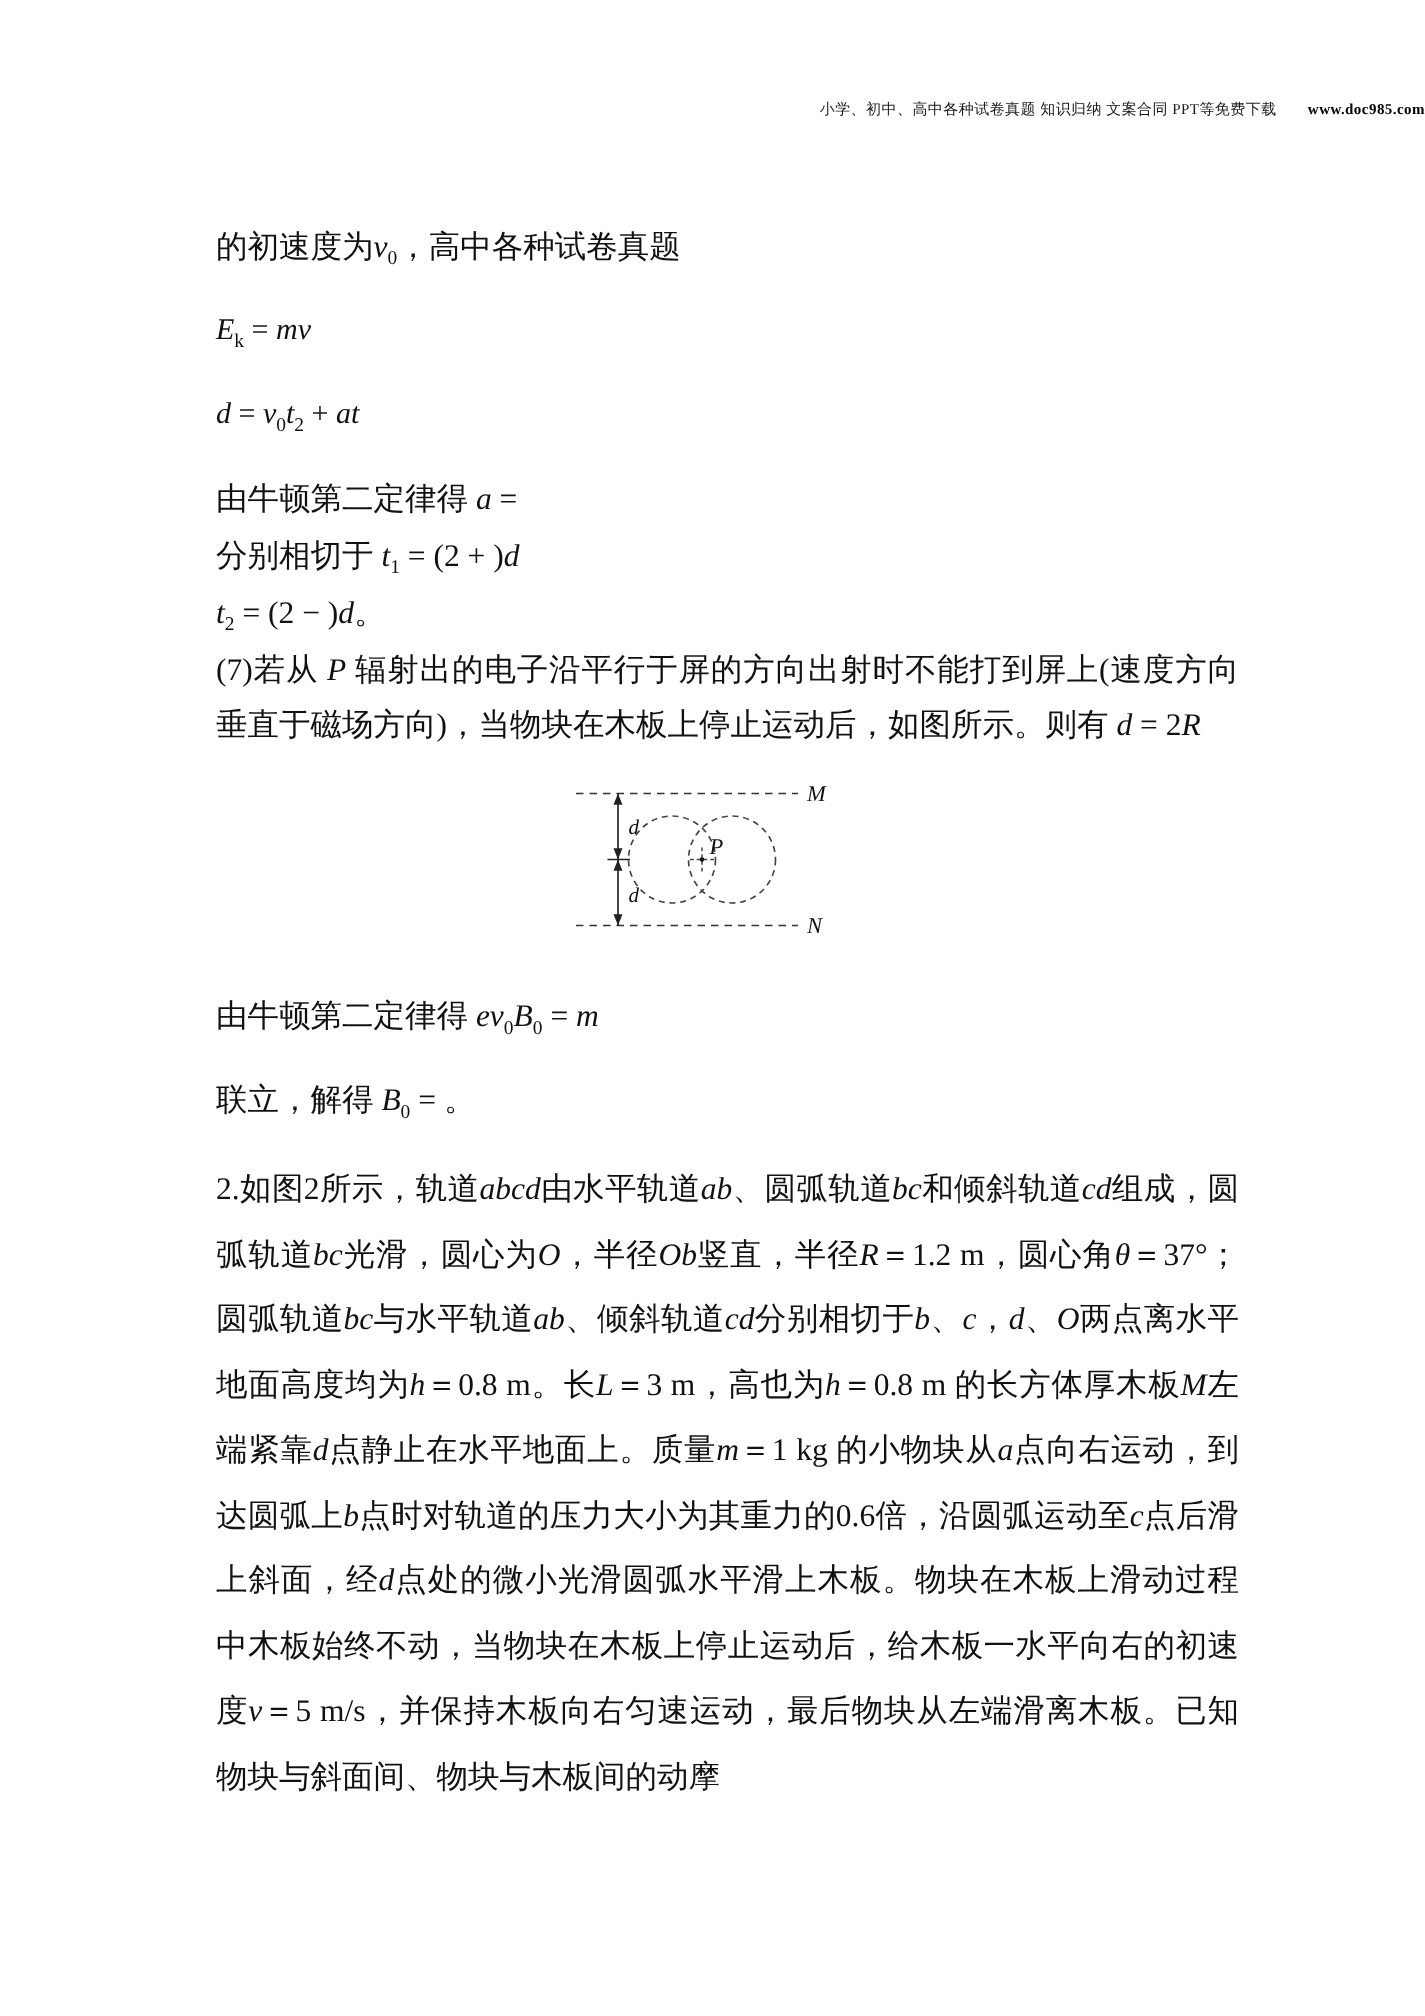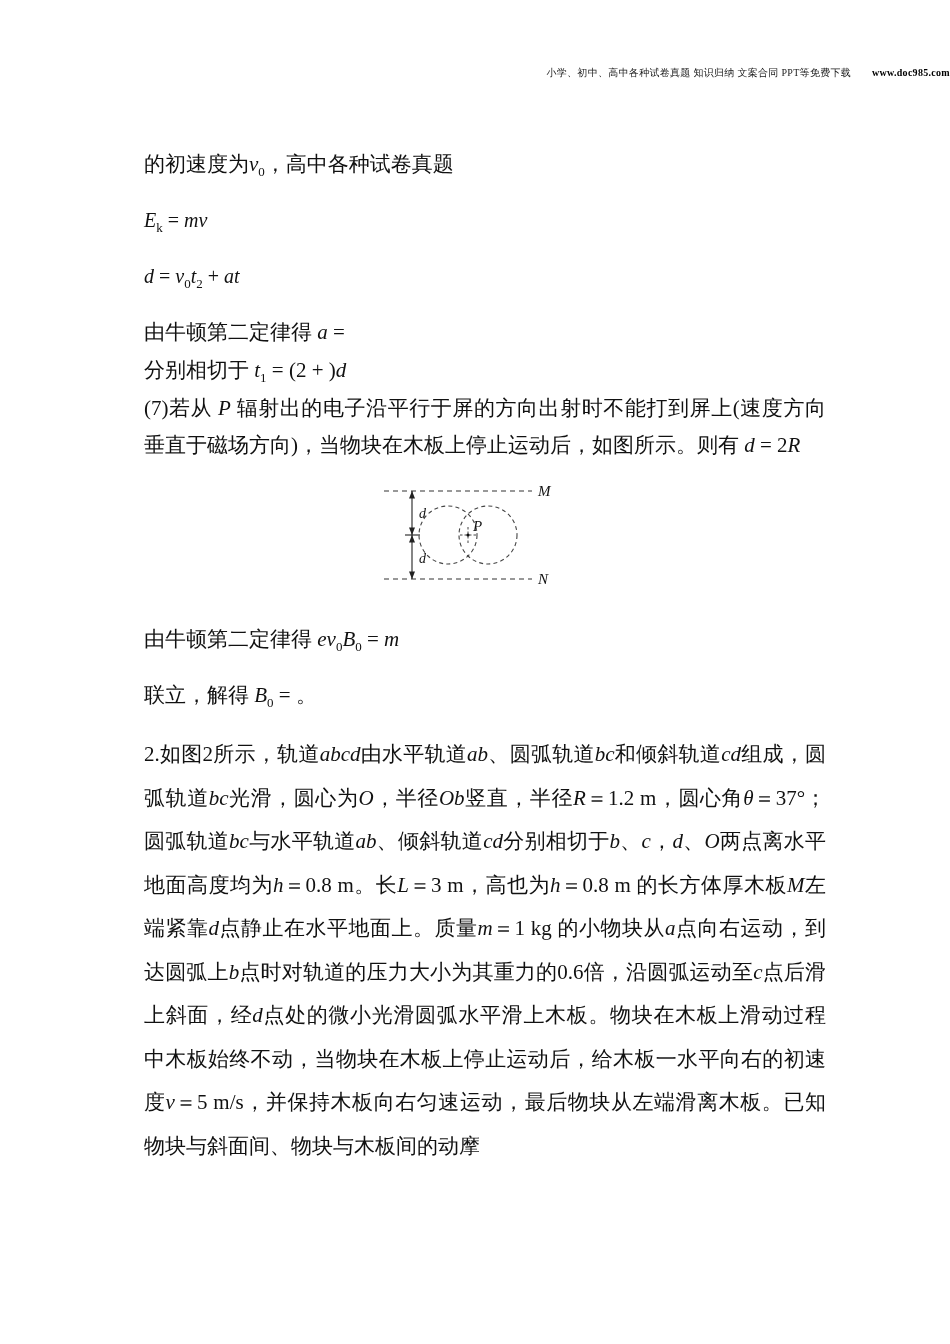--- a/index.html
+++ b/index.html
@@ -43,20 +43,21 @@
   </div>
 
   <div class="content">
 
     <div>
         <div class="block line"><span>的初速度为</span><span class="i">v</span><span class="sub">0</span><span>，高中各种试卷真题</span></div>
         <div class="block formula"><span class="i">E</span><span class="sub">k</span><span> = </span><span class="i">mv</span></div>
         <div class="block formula"><span class="i">d</span><span> = </span><span class="i">v</span><span class="sub">0</span><span class="i">t</span><span class="sub">2</span><span> + </span><span class="i">at</span></div>
         <div class="block tight"><span>由牛顿第二定律得 </span><span class="i">a</span><span> =</span></div>
         <div class="block tight"><span>分别相切于 </span><span class="i">t</span><span class="sub">1</span><span> = (2 + )</span><span class="i">d</span></div>
+        <div class="block tight"><span class="i">t</span><span class="sub">2</span><span> = (2 − )</span><span class="i">d</span><span>。</span></div>
         <div class="block line"><span>(7)若从 </span><span class="i">P</span><span> 辐射出的电子沿平行于屏的方向出射时不能打到屏上(速度方向垂直于磁场方向)，当物块在木板上停止运动后，如图所示。则有 </span><span class="i">d</span><span> = 2</span><span class="i">R</span></div>
       </div>
 
     <figure class="diagram">
       <svg width="186" height="106" viewBox="0 0 186 106">
 
         <line class="dash" x1="2" y1="8" x2="150" y2="8"></line>
         <line class="dash" x1="2" y1="96" x2="150" y2="96"></line>
         <text class="lbl" x="156" y="13">M</text>
         <text class="lbl" x="156" y="101">N</text>

